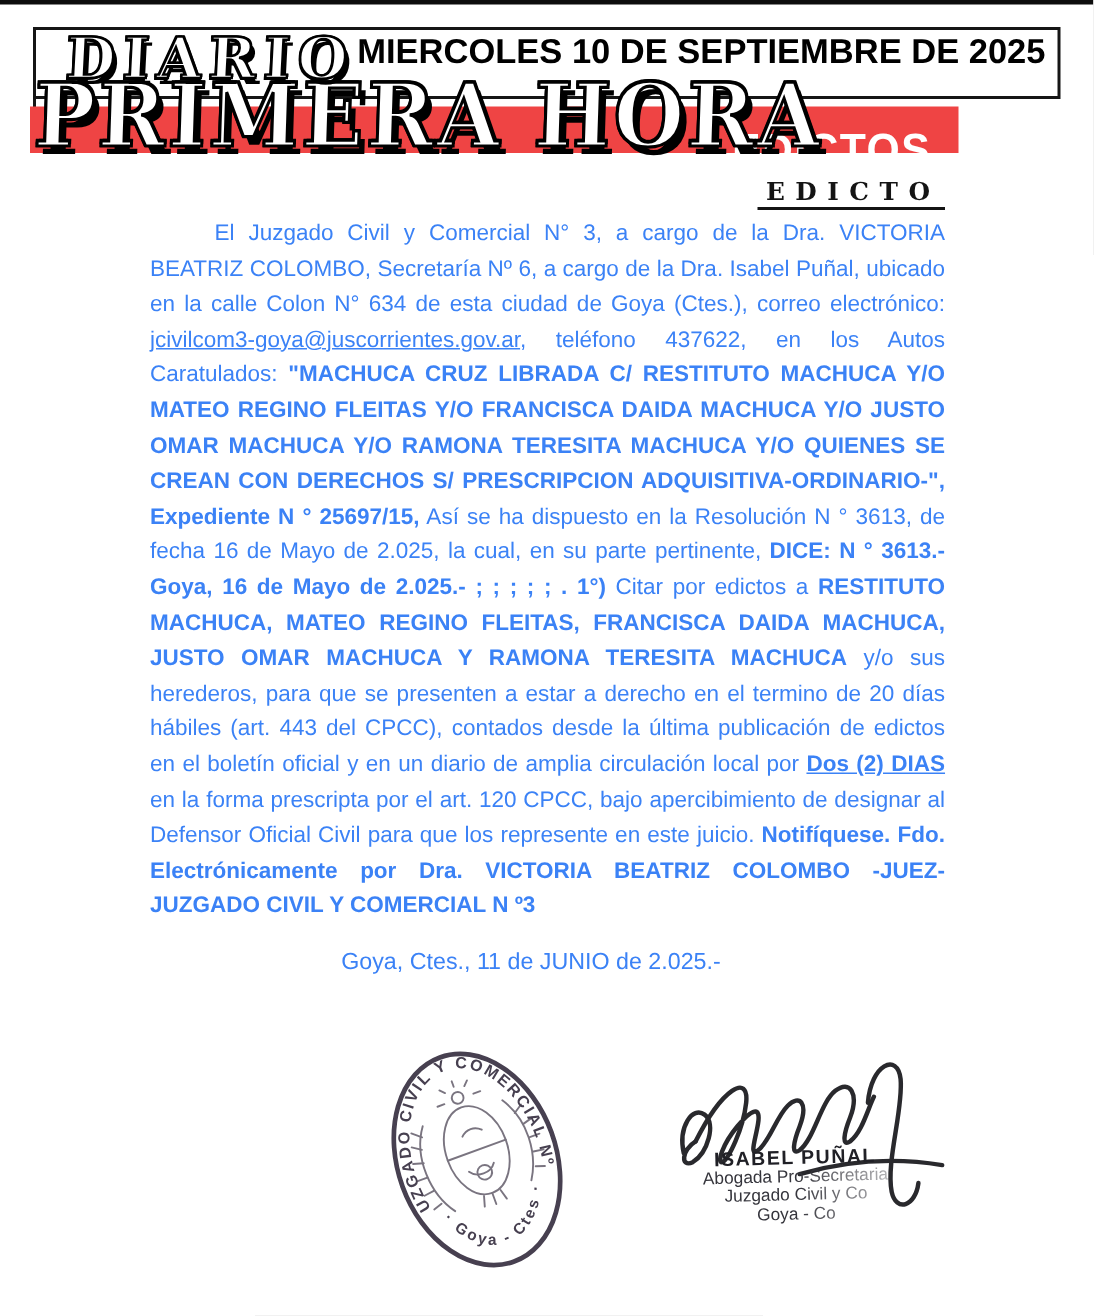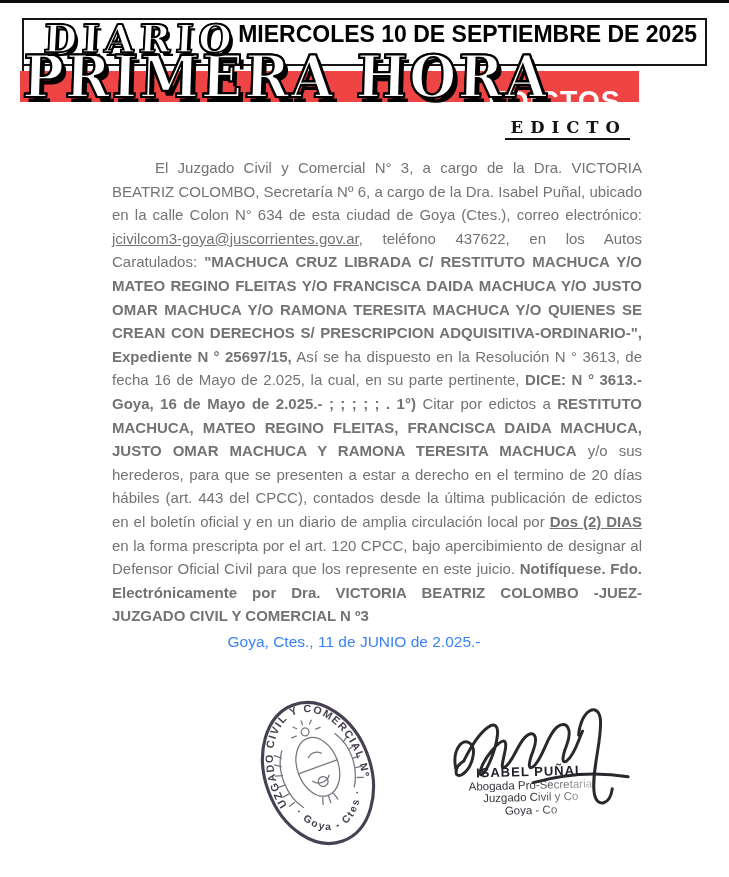--- a/index.html
+++ b/index.html
@@ -64,22 +64,22 @@
     font-weight:bold;font-size:16.5px;letter-spacing:7px;
     color:#141414;
     border-bottom:2px solid #141414;
     padding:0 3px 1px 6px;
   }
   .body-text{
     position:absolute;left:100px;top:144px;width:530px;
     font-size:15px;line-height:23.6px;
     text-align:justify;
     text-indent:43px;
-    color:#737373;
-    margin:12px;
+    color:#3b82f6;
+    margin:0;
   }
   .seg-b{font-weight:bold;}
   .seg-u{text-decoration:underline;}
   .closing-date{
     position:absolute;left:100px;top:633px;width:530px;
     text-align:center;padding-right:22px;box-sizing:border-box;
     font-size:15.5px;color:#3b82f6;
   }
   
   .stamp-wrap{position:absolute;left:243px;top:683px;width:150px;height:180px;}

